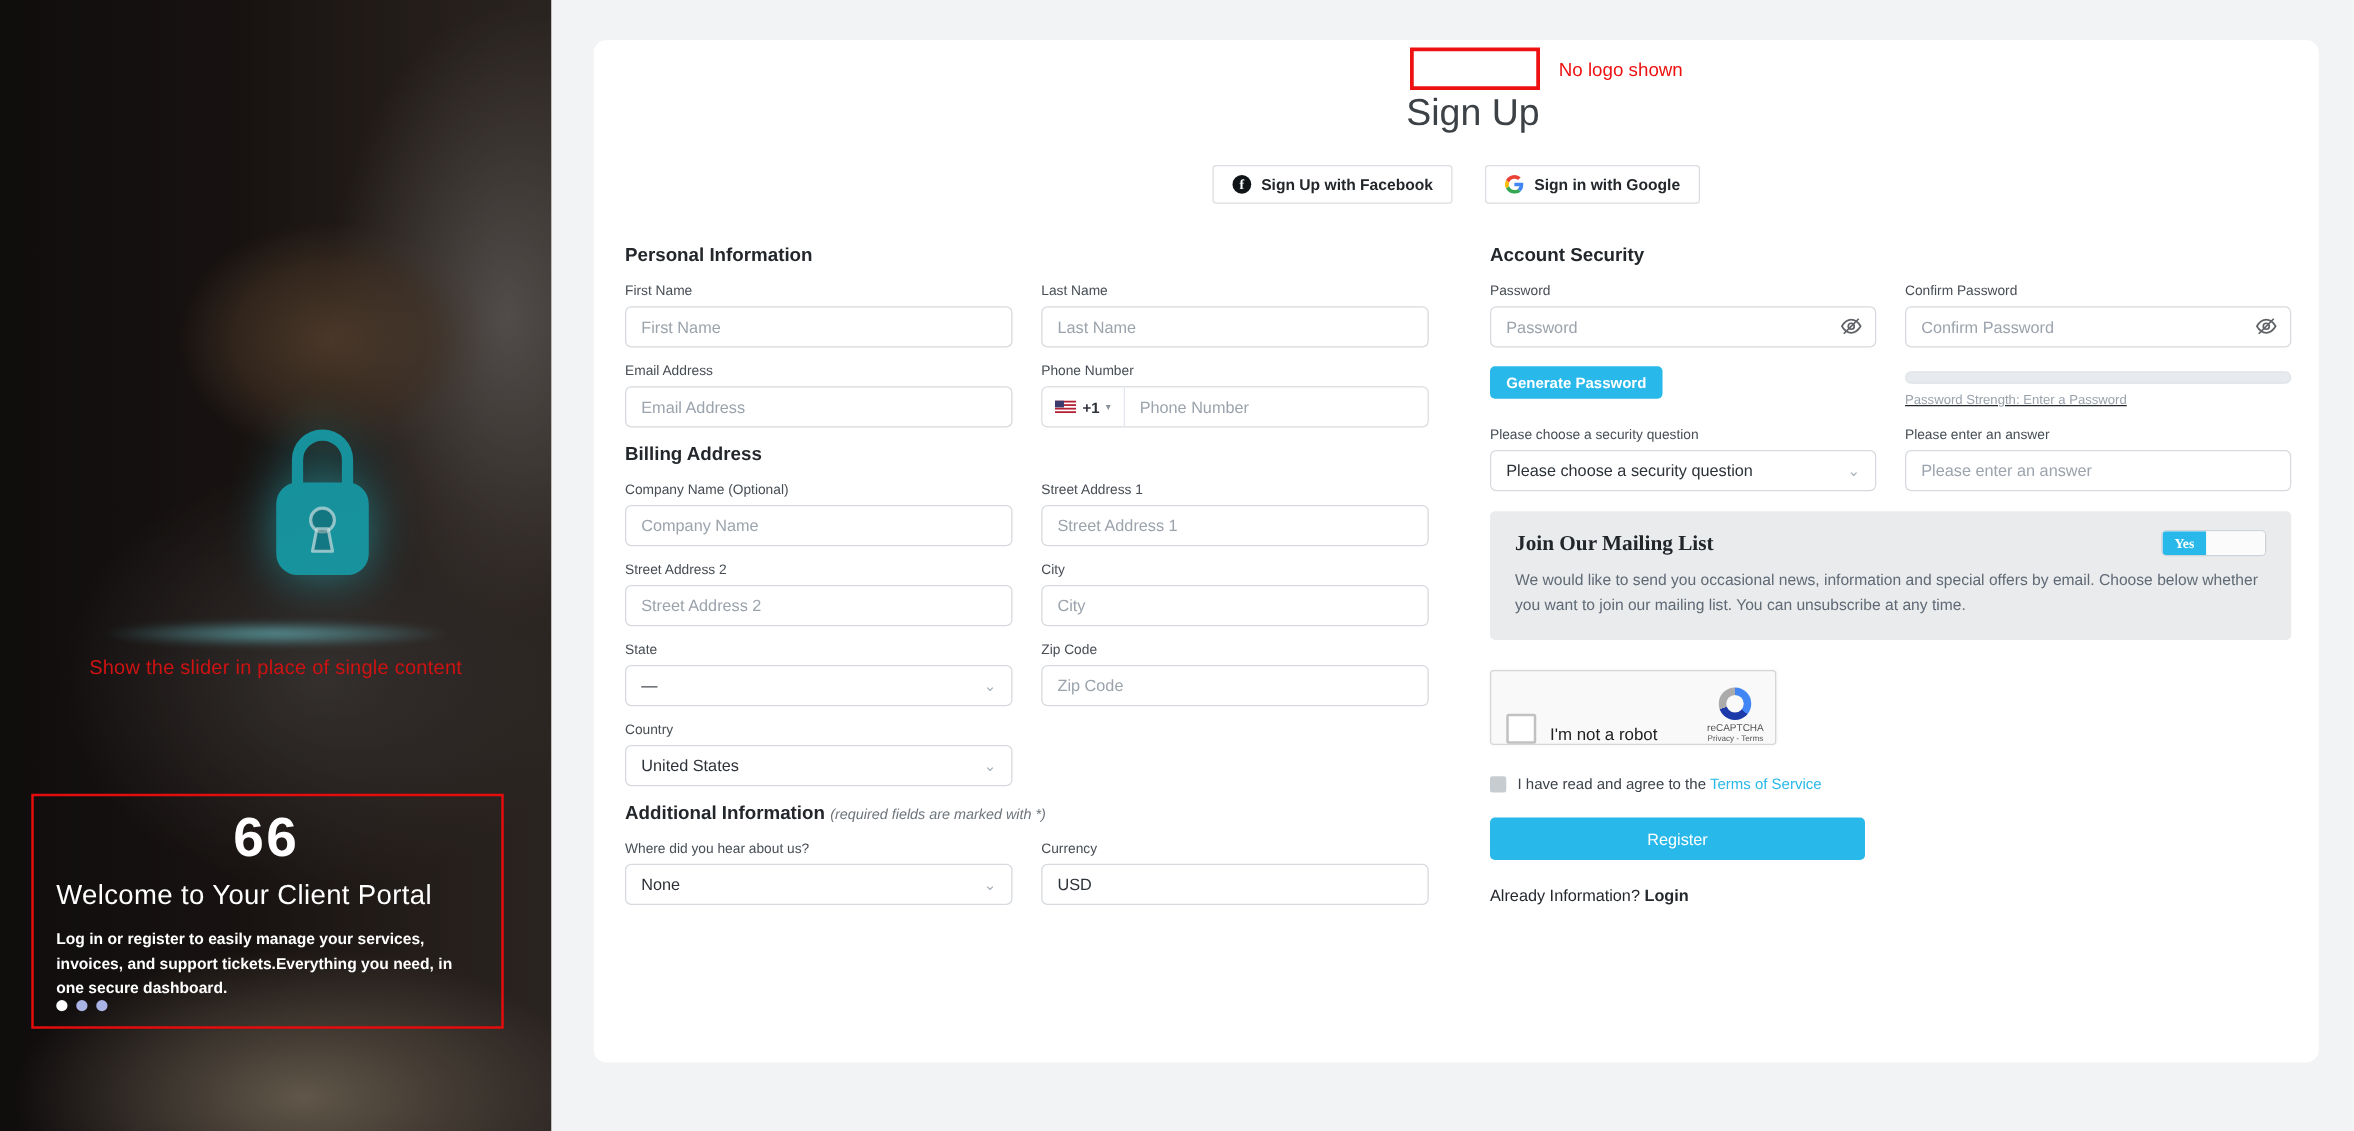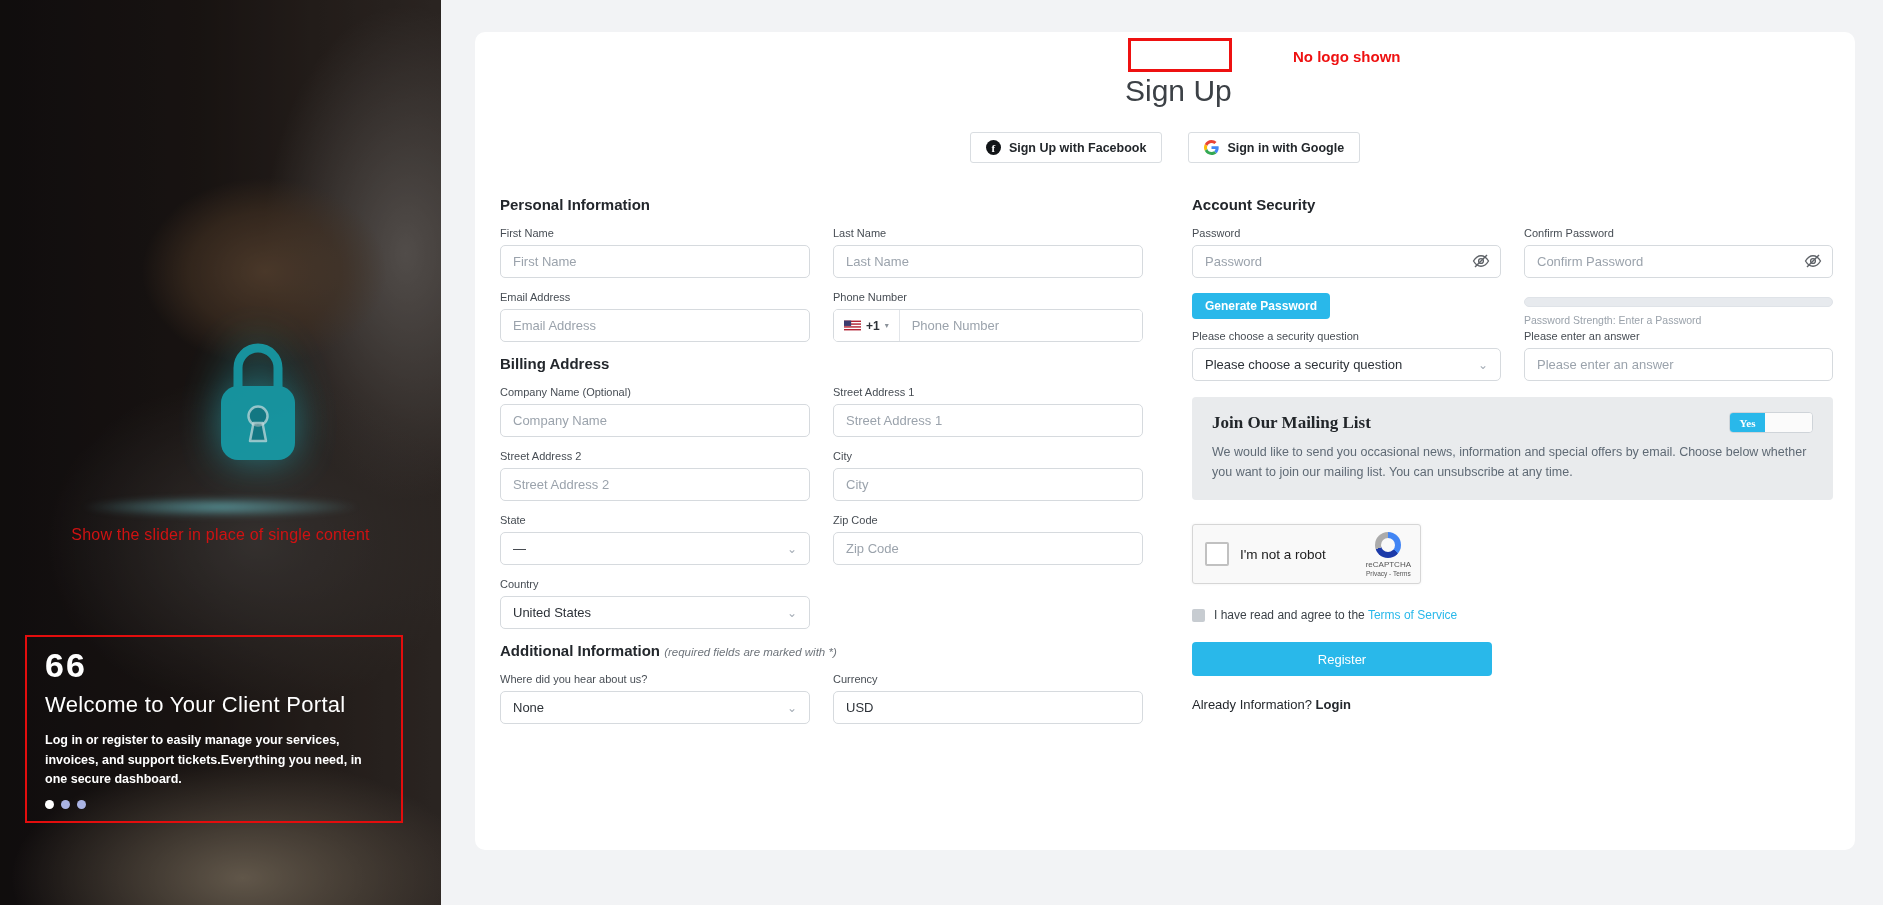--- a/index.html
+++ b/index.html
@@ -33,35 +33,35 @@
     filter:blur(3px);
   }
   .slider-note {
     position:absolute; left:0; right:0; top:526px; text-align:center;
     color:#cf1212; font-size:16px; letter-spacing:.2px;
   }
   .quote-box {
     position:absolute; left:25px; top:635px; width:378px; height:188px;
     border:2px solid #e30d0d; padding:10px 20px 12px 18px; color:#fff;
   }
-  .quote-mark { font-size:34px; font-weight:bold; letter-spacing:2px; line-height:1.1; }
+  .quote-mark { font-size:44px; font-weight:bold; letter-spacing:2px; line-height:1.1;text-align:center; }
   .quote-title { font-size:22px; font-weight:400; margin-top:8px; letter-spacing:.3px; }
   .quote-text { font-size:12.5px; font-weight:bold; line-height:1.55; margin-top:13px; }
   .dots { position:absolute; left:18px; bottom:12px; display:flex; gap:7px; }
   .dot { width:9px; height:9px; border-radius:50%; }
   .dot1 { background:#ffffff; } .dot2 { background:#aab4e4; } .dot3 { background:#aab4e4; }
 
   
   .card {
     position:absolute; left:475px; top:32px; width:1380px; height:818px;
     background:#fff; border-radius:10px;
   }
   .card-header { position:relative; height:160px; }
   .logo-box { position:absolute; left:653px; top:6px; width:104px; height:34px; border:3px solid #ee1111; }
-  .no-logo { position:absolute; left:818px; top:16px; color:#ee1111; font-size:15px;font-weight:bold; }
+  .no-logo { position:absolute; left:772px; top:16px; color:#ee1111; font-size:15px; }
   .page-title { position:absolute; left:650px; top:42px; font-size:30px; color:#3c4146; font-weight:400; }
   .social-row { position:absolute; top:100px; left:0; right:0; display:flex; justify-content:center; gap:26px; }
   .social-btn {
     display:flex; align-items:center; gap:8px; height:31px; padding:0 15px;
     background:#fff; border:1px solid #d9dde1; border-radius:3px;
     font-size:12.5px; font-weight:bold; color:#23272b; cursor:pointer;
   }
   .fb-circle { width:15px; height:15px; border-radius:50%; background:#111417; color:#fff;
     display:flex; align-items:center; justify-content:center; font-size:11px; font-weight:bold;
     font-family:"Liberation Serif", serif; }
@@ -101,21 +101,21 @@
 
   .mailing-box { background:#e9ebed; border-radius:4px; padding:15px 20px 18px; margin:16px 0 0; }
   .mailing-head { display:flex; align-items:flex-end; justify-content:space-between;font-family:Liberation Serif, serif; }
   .mailing-title { font-size:17px; font-weight:bold; color:#22262a; }
   .toggle { display:flex; height:21px; width:84px; border:1px solid #cfd4d9; border-radius:4px; overflow:hidden; background:#fbfbfb; cursor:pointer; }
   .toggle-on { width:35px; background:#29b8ea; color:#fff; font-size:11px; font-weight:bold; display:flex; align-items:center; justify-content:center; }
   .toggle-off { flex:1; background:#fbfbfb; }
   .mailing-text { font-size:12.5px; color:#5f6a75; line-height:1.6; margin-top:9px; }
 
   .captcha { width:229px; height:60px; background:#f9f9f9; border:1px solid #d6d6d6; border-radius:3px;
-    display:flex; align-items:center; margin-top:24px; box-shadow:0 0 3px rgba(0,0,0,.06); }
+    display:flex; align-items:flex-end; margin-top:24px; box-shadow:0 0 3px rgba(0,0,0,.06); }
   .captcha-cb { width:24px; height:24px; background:#fff; border:2px solid #c1c1c1; border-radius:2px; margin:0 11px 0 12px; cursor:pointer; }
   .captcha-label { font-size:13.5px; color:#212121; }
   .captcha-brand { margin-left:auto; margin-right:9px; display:flex; flex-direction:column; align-items:center; }
   .recaptcha-logo { width:26px; height:26px; border-radius:50%;
     background:conic-gradient(#4285f4 0 130deg, #1c3aa9 130deg 250deg, #ababab 250deg 360deg); position:relative; }
   .recaptcha-logo::after { content:""; position:absolute; inset:6px; background:#f9f9f9; border-radius:50%; }
   .captcha-brand .b1 { font-size:8px; color:#555; margin-top:2px; }
   .captcha-brand .b2 { font-size:6.5px; color:#555; margin-top:1px; }
 
   .terms-row { display:flex; align-items:center; gap:9px; margin-top:24px; }
@@ -325,21 +325,21 @@
               <svg width="18" height="16" viewBox="0 0 24 20">
                 <path d="M2 10 C5 5 9 3 12 3 C15 3 19 5 22 10 C19 15 15 17 12 17 C9 17 5 15 2 10 Z" fill="none" stroke="#5f6368" stroke-width="1.8"></path>
                 <circle cx="12" cy="10" r="3.2" fill="none" stroke="#5f6368" stroke-width="1.8"></circle>
                 <line x1="4" y1="18" x2="20" y2="2" stroke="#5f6368" stroke-width="1.8"></line>
               </svg>
             </span>
           </div>
         </div>
       </div>
 
-      <div class="row" style="margin-bottom:4px;">
+      <div class="row" style="margin-bottom:16px;text-decoration:underline;">
         <div class="field">
           <button class="gen-btn">Generate Password</button>
         </div>
         <div class="field">
           <div class="strength-bar"></div>
           <div class="strength-text">Password Strength: Enter a Password</div>
         </div>
       </div>
 
       <div class="row">

